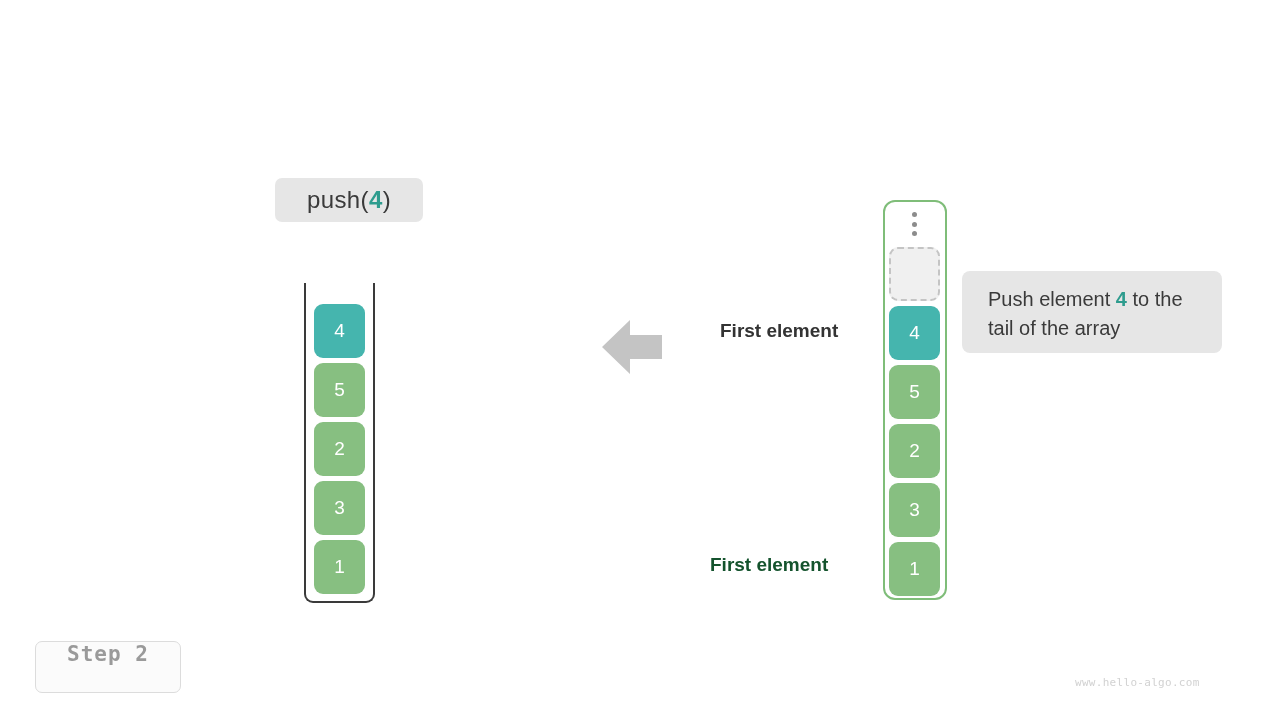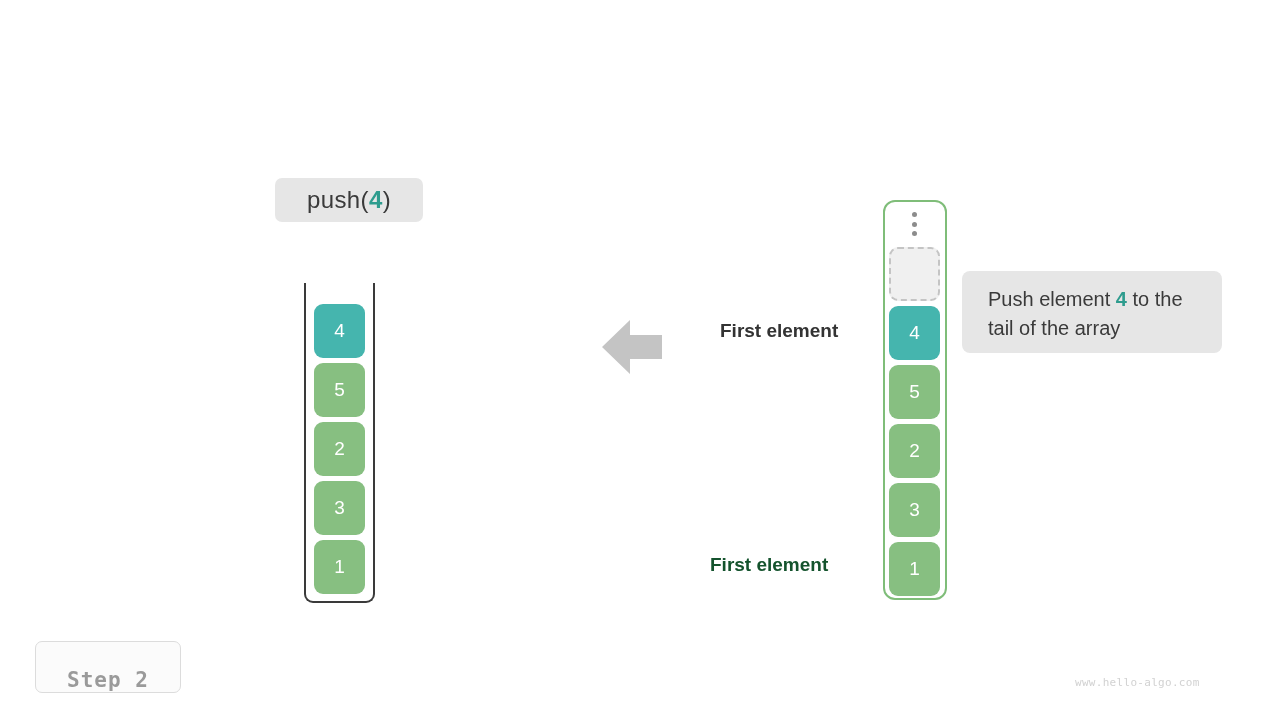--- a/index.html
+++ b/index.html
@@ -188,21 +188,21 @@
   .step-badge {
     position: absolute;
     left: 35px;
     top: 641px;
     width: 146px;
     height: 52px;
     border: 1px solid #dcdcdc;
     border-radius: 7px;
     background: #fbfbfb;
     display: flex;
-    align-items: flex-end;
+    align-items: flex-start;
     justify-content: center;
     font-family: "DejaVu Sans Mono", monospace;
     font-size: 21px;
     font-weight: bold;
     color: #9a9a9a;
     letter-spacing: 1px;
     box-sizing: border-box;
   }
 
   

